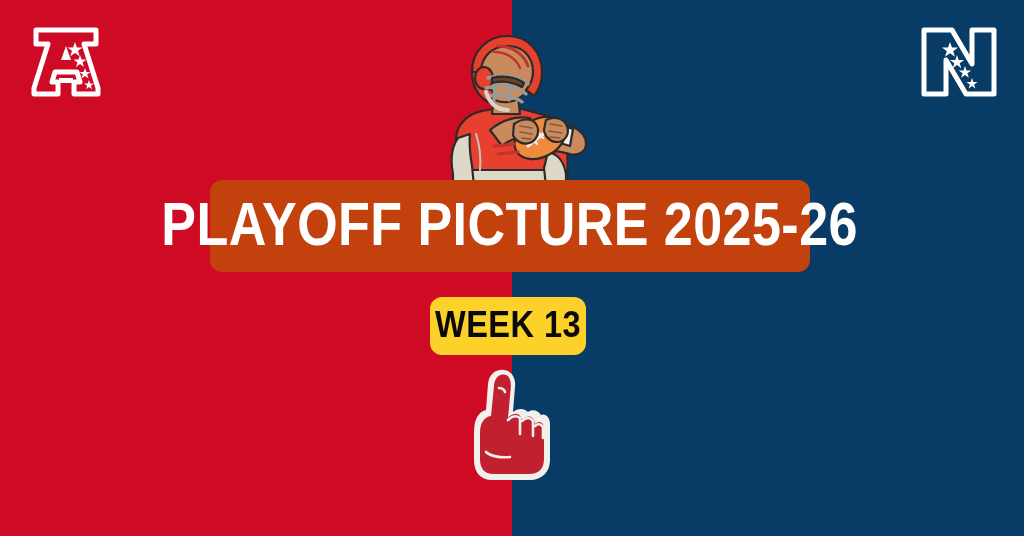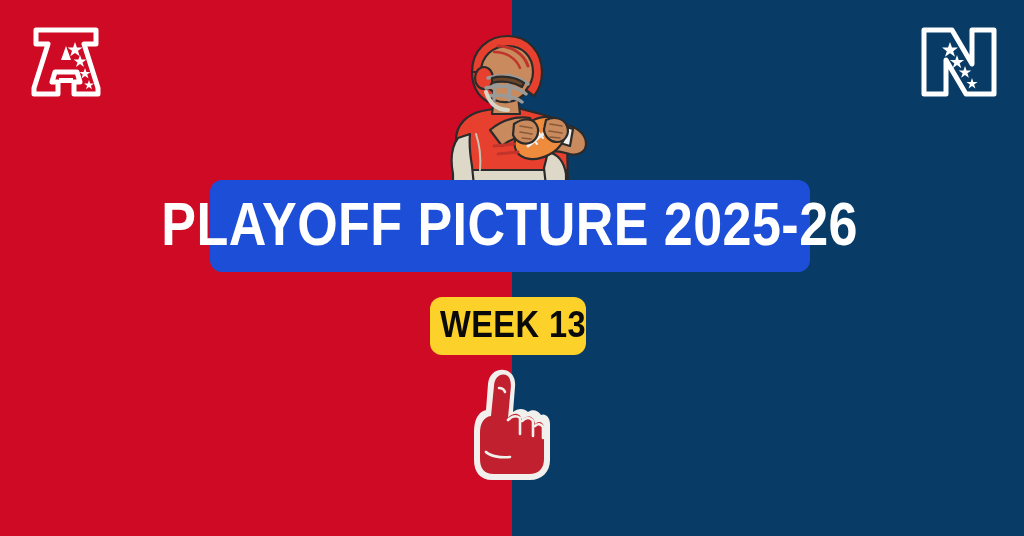--- a/index.html
+++ b/index.html
@@ -50,21 +50,21 @@
   }
   .player-art svg { display: block; width: 100%; height: 100%; }
 
   
   .title-plate {
     position: absolute;
     left: 210px;
     top: 180px;
     width: 600px;
     height: 92px;
-    background: #1d4ed8;
+    background: #c2410c;
     border-radius: 12px;
     display: flex;
     align-items: center;
     justify-content: center;
   }
   .title-text {
     color: #ffffff;
     font-family: "Liberation Sans Narrow", "Liberation Sans", sans-serif;
     font-weight: 700;
     font-size: 62px;
@@ -80,20 +80,21 @@
   .week-badge {
     position: absolute;
     left: 430px;
     top: 297px;
     width: 156px;
     height: 58px;
     background: #fbd12a;
     border-radius: 12px;
     display: flex;
     align-items: center;
+    justify-content: center;
   }
   .week-text {
     color: #0a0a0a;
     font-family: "Liberation Sans Narrow", "Liberation Sans", sans-serif;
     font-weight: 700;
     font-size: 37px;
     line-height: 1;
     letter-spacing: 0.5px;
     transform: scaleX(0.88);
     transform-origin: center;

